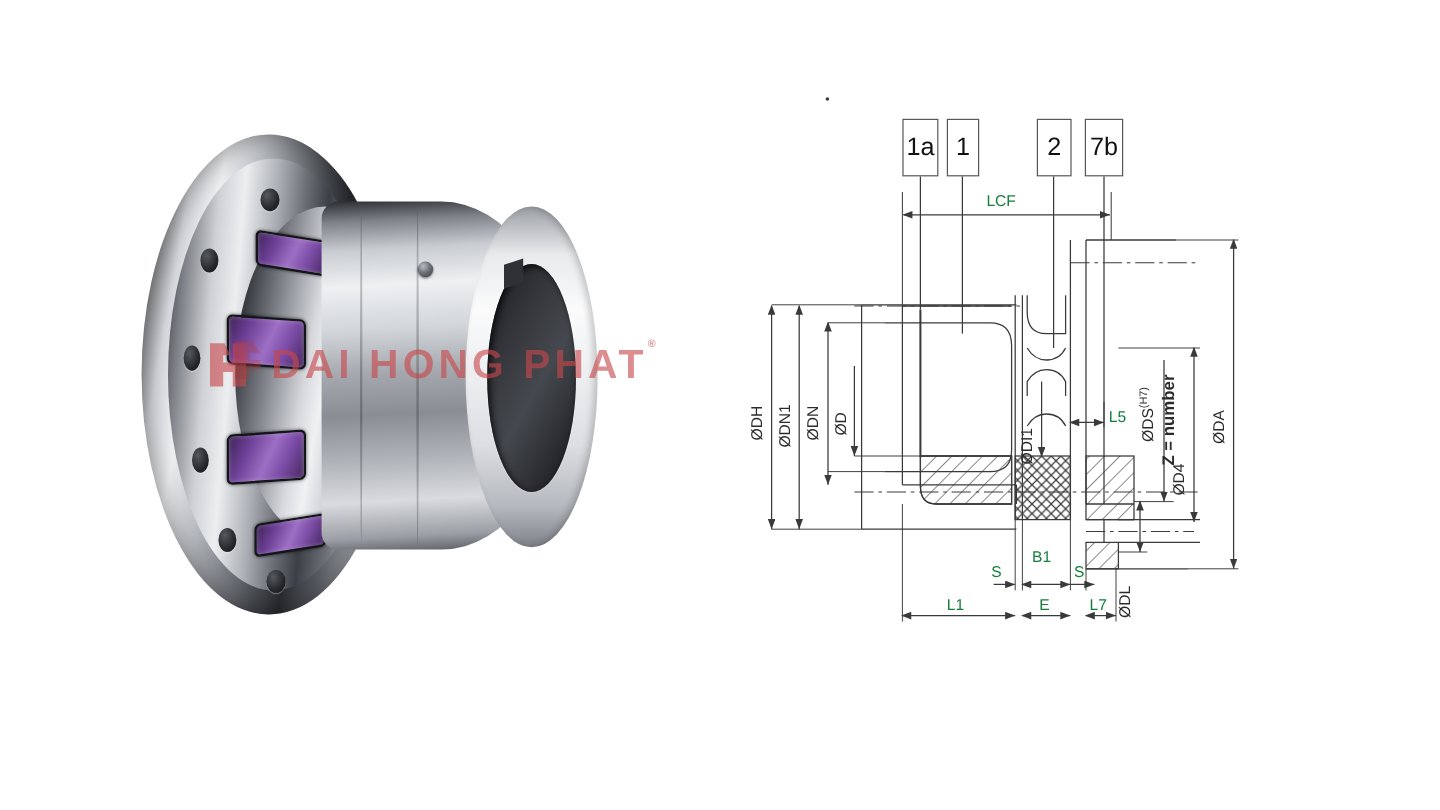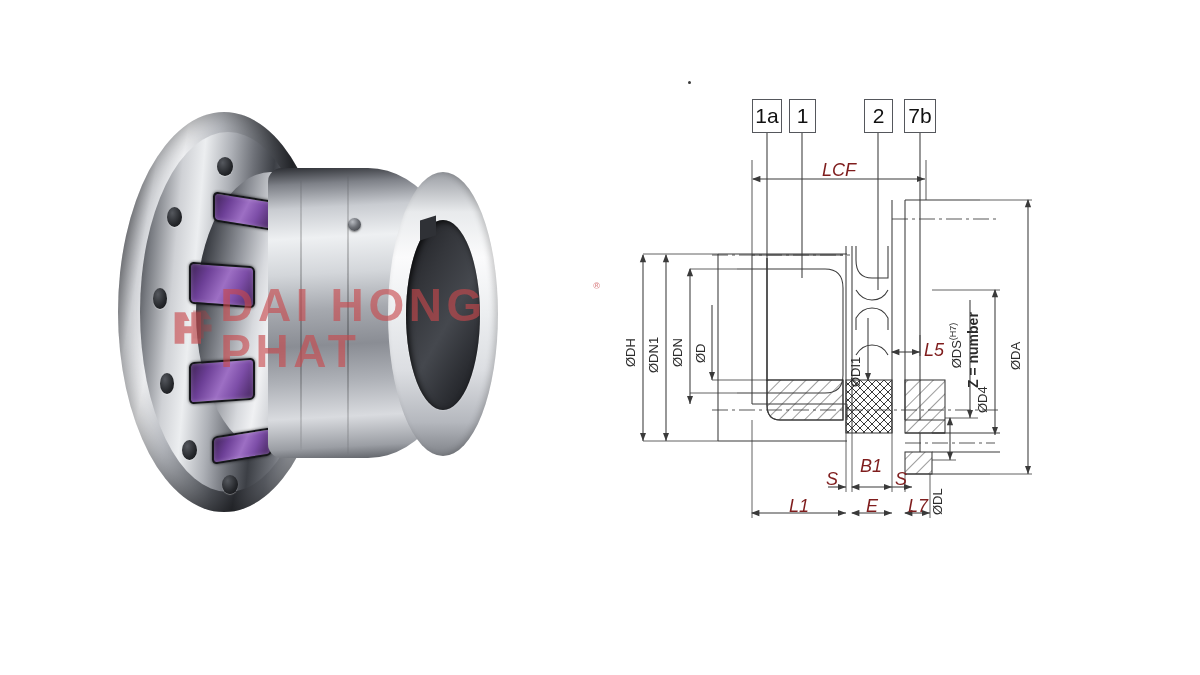--- a/index.html
+++ b/index.html
@@ -70,43 +70,43 @@
 
   
   .wm{position:absolute;pointer-events:none;user-select:none;}
   .wm-row{display:flex;align-items:center;}
   .wm-mark{font-weight:bold;line-height:1;color:#cf4444;}
   .wm-name{font-weight:bold;letter-spacing:.10em;line-height:1;}
   .wm-sub{letter-spacing:.22em;line-height:1;}
   .wm-reg{font-size:9px;vertical-align:super;}
 
   #wm-product{left:172px;top:282px;opacity:.62;}
-  #wm-product .wm-name{font-size:46px;color:#c9484c;}
+  #wm-product .wm-name{font-size:34px;color:#c9484c;}
   #wm-product .wm-sub{font-size:11px;color:#a8a8a8;margin-top:5px;}
 
   
   #drawing{position:absolute;left:600px;top:0;width:600px;height:675px;}
   #drawing svg{display:block;}
 
   
   .callout{
     position:absolute;border:1.4px solid #55575c;background:#fff;
     font-family:"Liberation Sans",sans-serif;font-size:21px;color:#111;
     display:flex;align-items:center;justify-content:center;
-    height:34px;box-sizing:border-box;
+    height:48px;box-sizing:border-box;
   }
 
   
   .dimlbl{
     position:absolute;font-family:"Liberation Sans",sans-serif;
     font-size:13px;color:#2b2b2b;white-space:nowrap;
     transform-origin:left bottom;
   }
   .vlbl{transform:rotate(-90deg);}
-  .hlbl{position:absolute;font-family:"Liberation Sans",sans-serif;font-size:18px;color:#7f1d1d;white-space:nowrap;font-style:italic;}
+  .hlbl{position:absolute;font-family:"Liberation Sans",sans-serif;font-size:13px;color:#15803d;white-space:nowrap;}
   .bold{font-weight:bold;font-size:14px;}
   .sup{font-size:9px;vertical-align:super;}
   .dot{position:absolute;width:3px;height:3px;background:#3a3a3a;border-radius:50%;}
 </style>
 </head>
 <body>
 
 <div id="stage">
 
   <div id="product">

